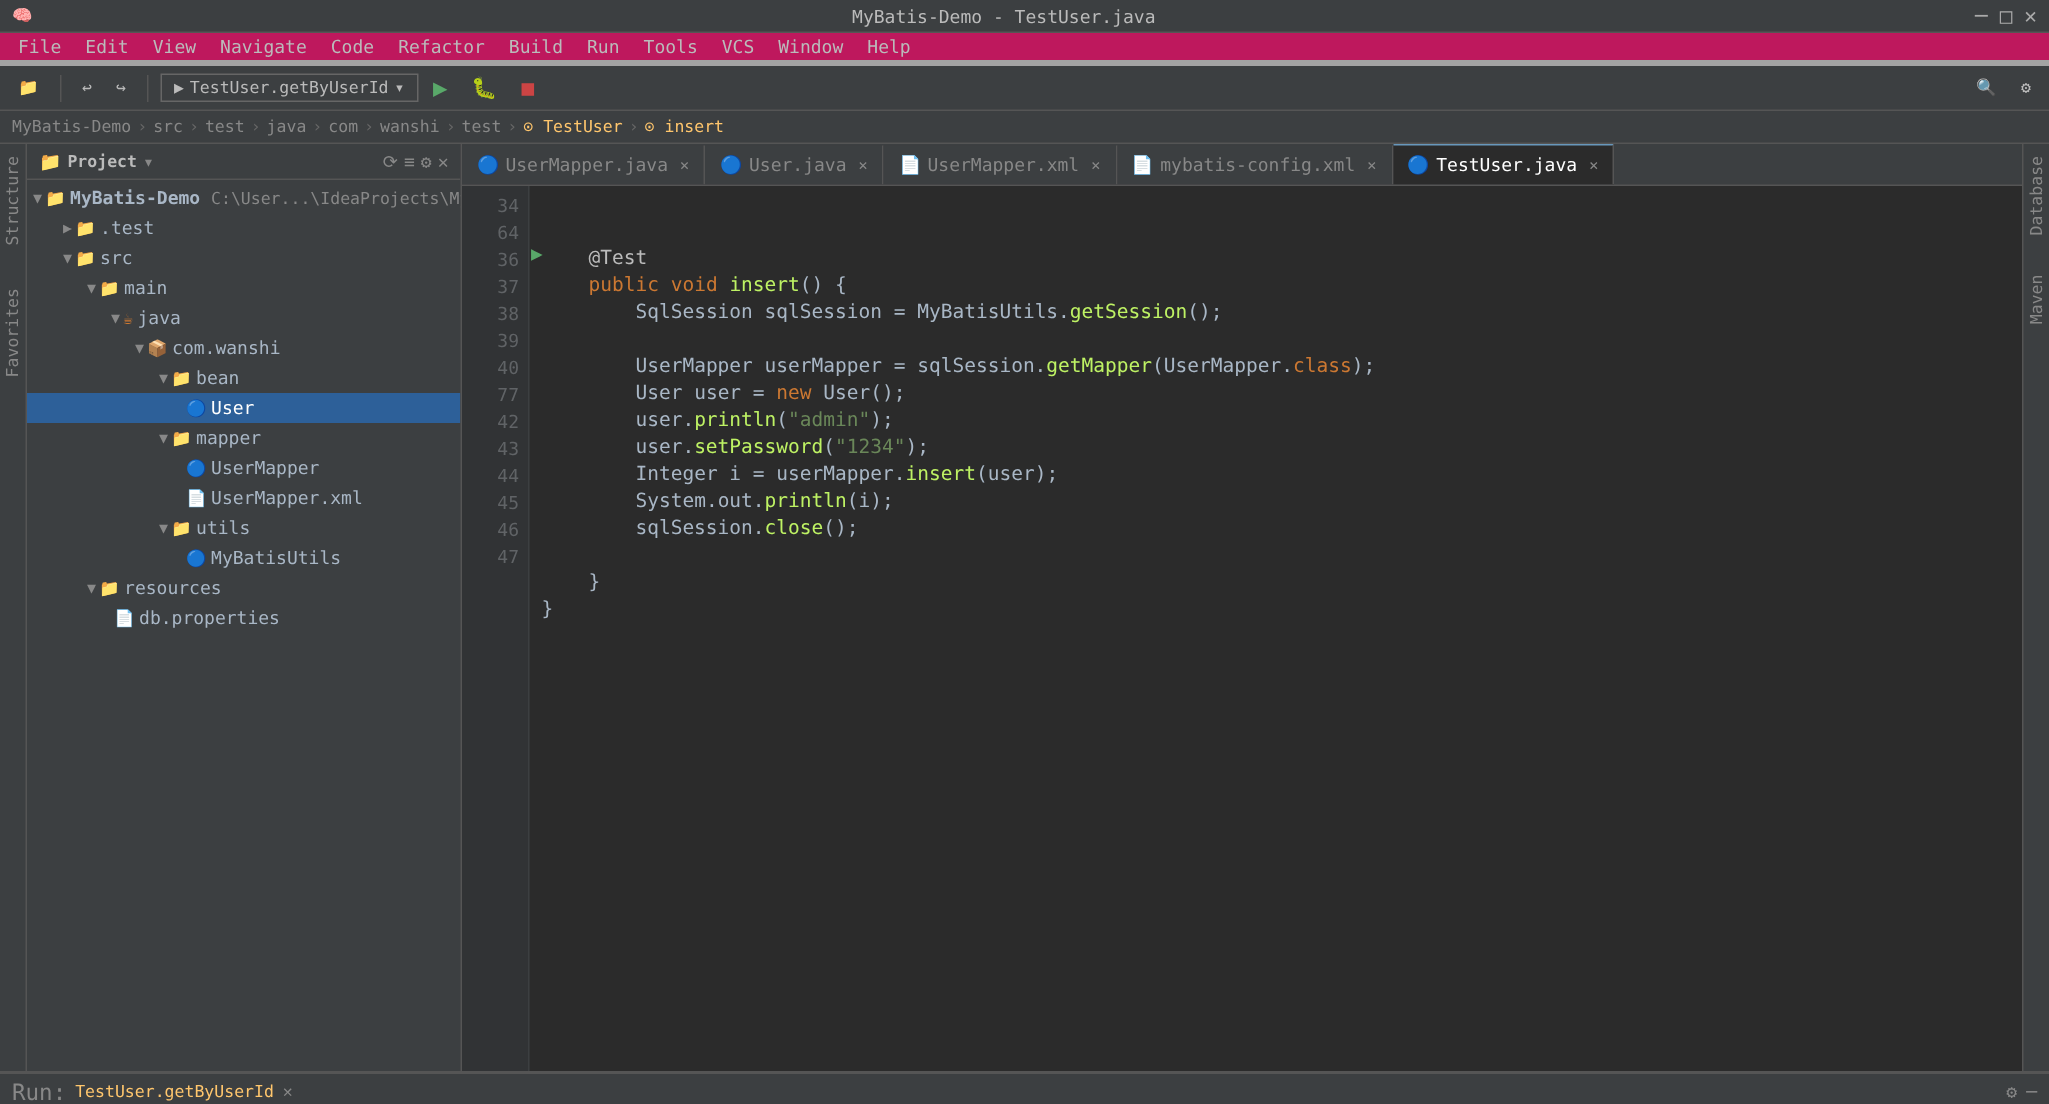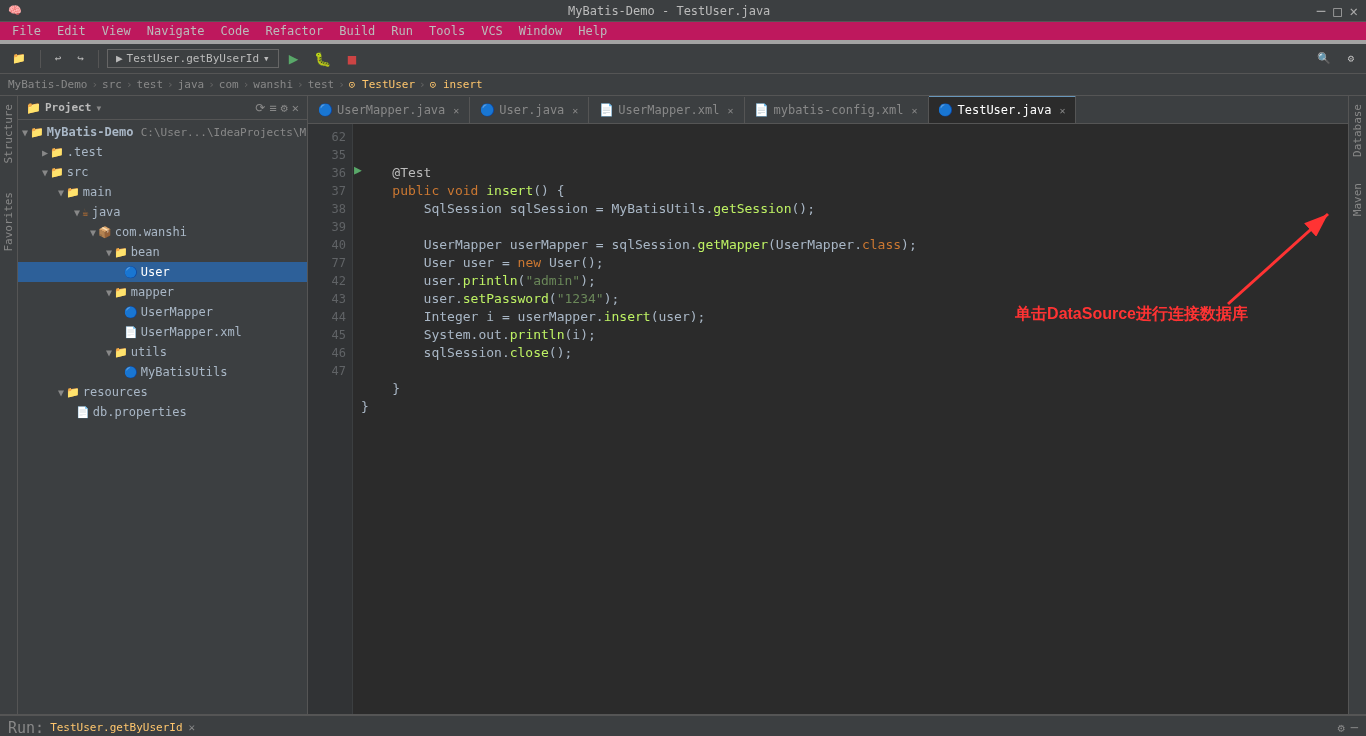--- a/index.html
+++ b/index.html
@@ -298,22 +298,22 @@
       </div>
       <div class="tab active">
         <span style="color:#6897bb;">🔵</span>
         <span>TestUser.java</span>
         <span class="tab-close">✕</span>
       </div>
     </div>
 
     <div class="code-editor" style="position:relative;">
       <div class="line-numbers">
-        <div>62</div>
-        <div>35</div>
+        <div>34</div>
+        <div>64</div>
         <div>36</div>
         <div>37</div>
         <div>38</div>
         <div>39</div>
         <div>40</div>
         <div>77</div>
         <div>42</div>
         <div>43</div>
         <div>44</div>
         <div>45</div>
@@ -333,31 +333,20 @@
 <span>        <span class="cls">Integer</span> i = userMapper.<span class="fn">insert</span>(user);</span>
 <span>        <span class="cls">System</span>.out.<span class="fn">println</span>(i);</span>
 <span>        sqlSession.<span class="fn">close</span>();</span>
 <span></span>
 <span>    }</span>
 <span>}</span>
       </div>
 
       <div style="position:absolute; left:46px; top:38px; color:#59a869; font-size:13px; pointer-events:none;">▶</div>
 
-      <div style="position:absolute; right:100px; top:180px; z-index:10; pointer-events:none;">
-        <span style="color:#ff3333; font-size:16px; font-weight:bold; font-family:'SimHei','Microsoft YaHei',sans-serif;">单击DataSource进行连接数据库</span>
-        <svg style="position:absolute; right:-90px; top:-100px;" width="120" height="110">
-          <defs>
-            <marker id="arrowhead" markerWidth="8" markerHeight="6" refX="8" refY="3" orient="auto">
-              <polygon points="0 0, 8 3, 0 6" fill="#ff3333"></polygon>
-            </marker>
-          </defs>
-          <line x1="10" y1="100" x2="110" y2="10" stroke="#ff3333" stroke-width="3" marker-end="url(#arrowhead)"></line>
-        </svg>
-      </div>
     </div>
   </div>
 
   <div class="right-panel">
     <div class="right-tab">Database</div>
     <div class="right-tab" style="margin-top:10px;">Maven</div>
   </div>
 
 </div>
 

